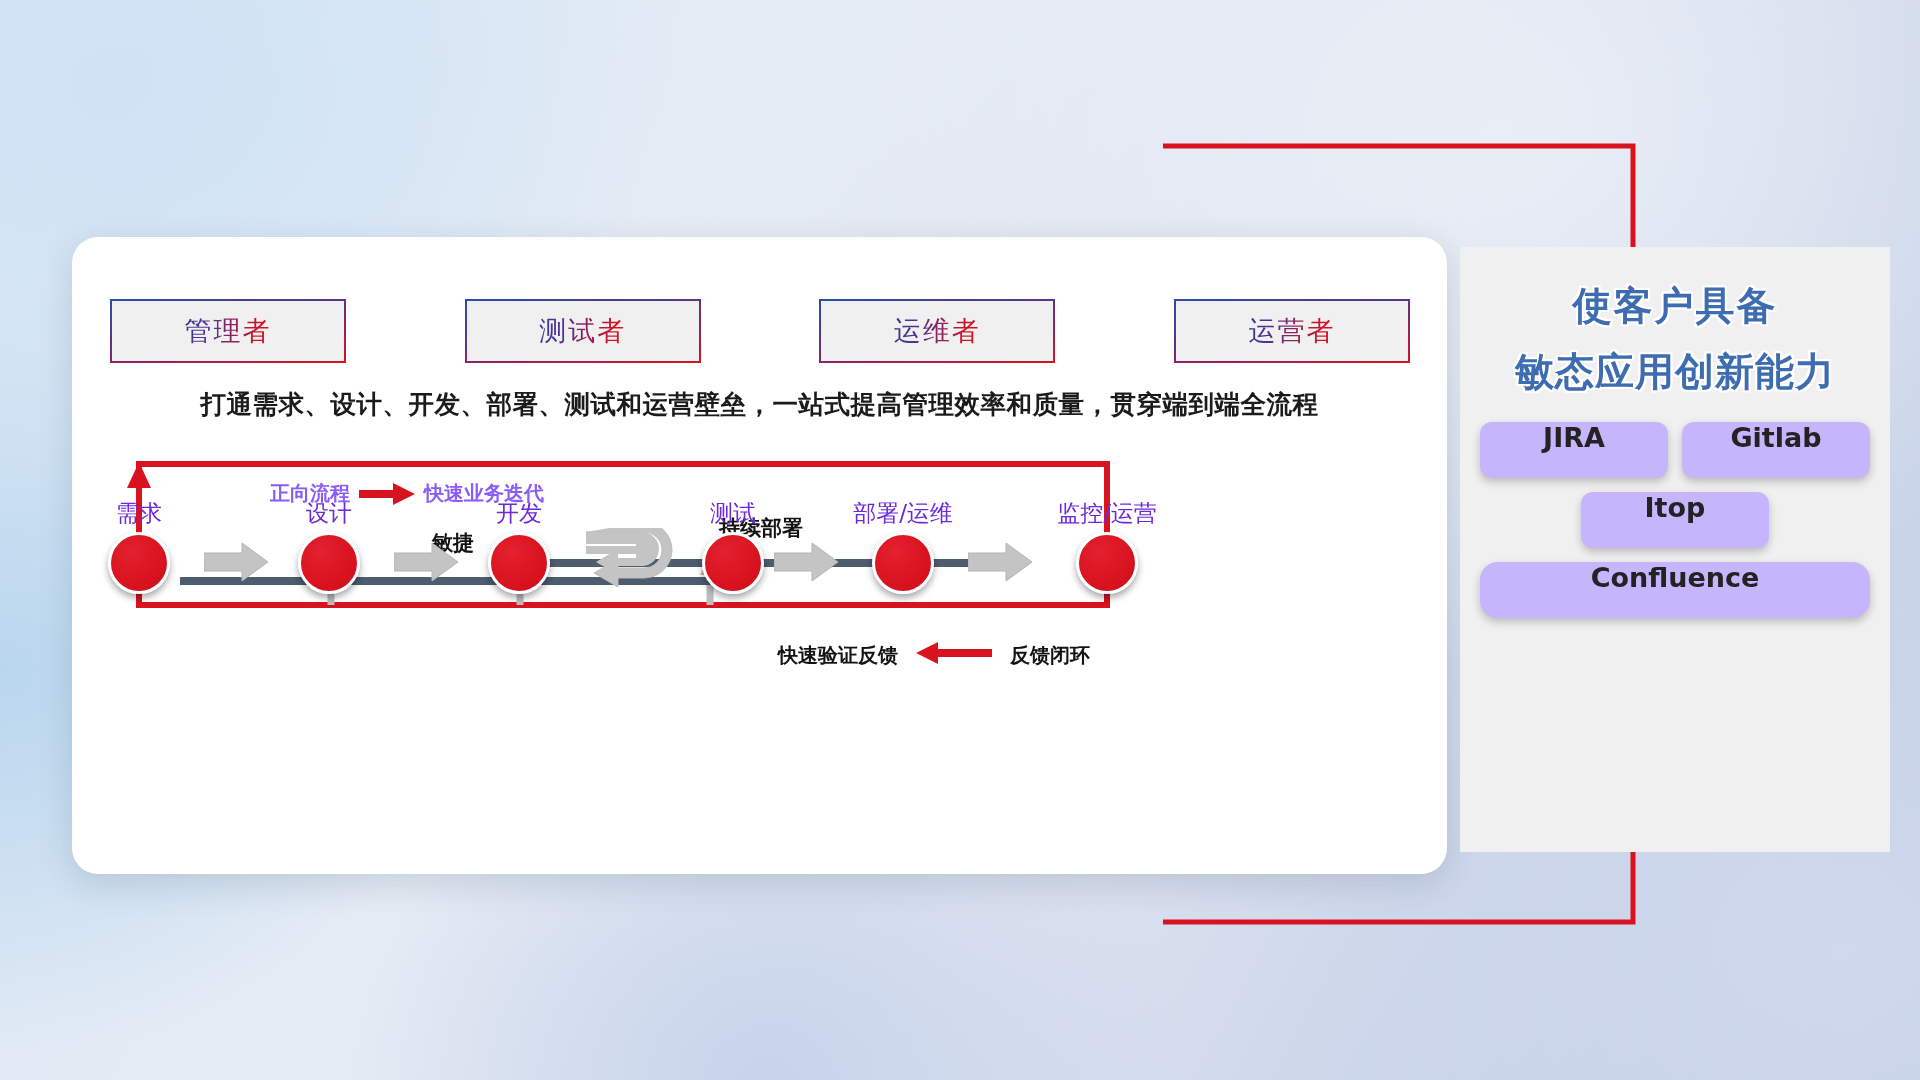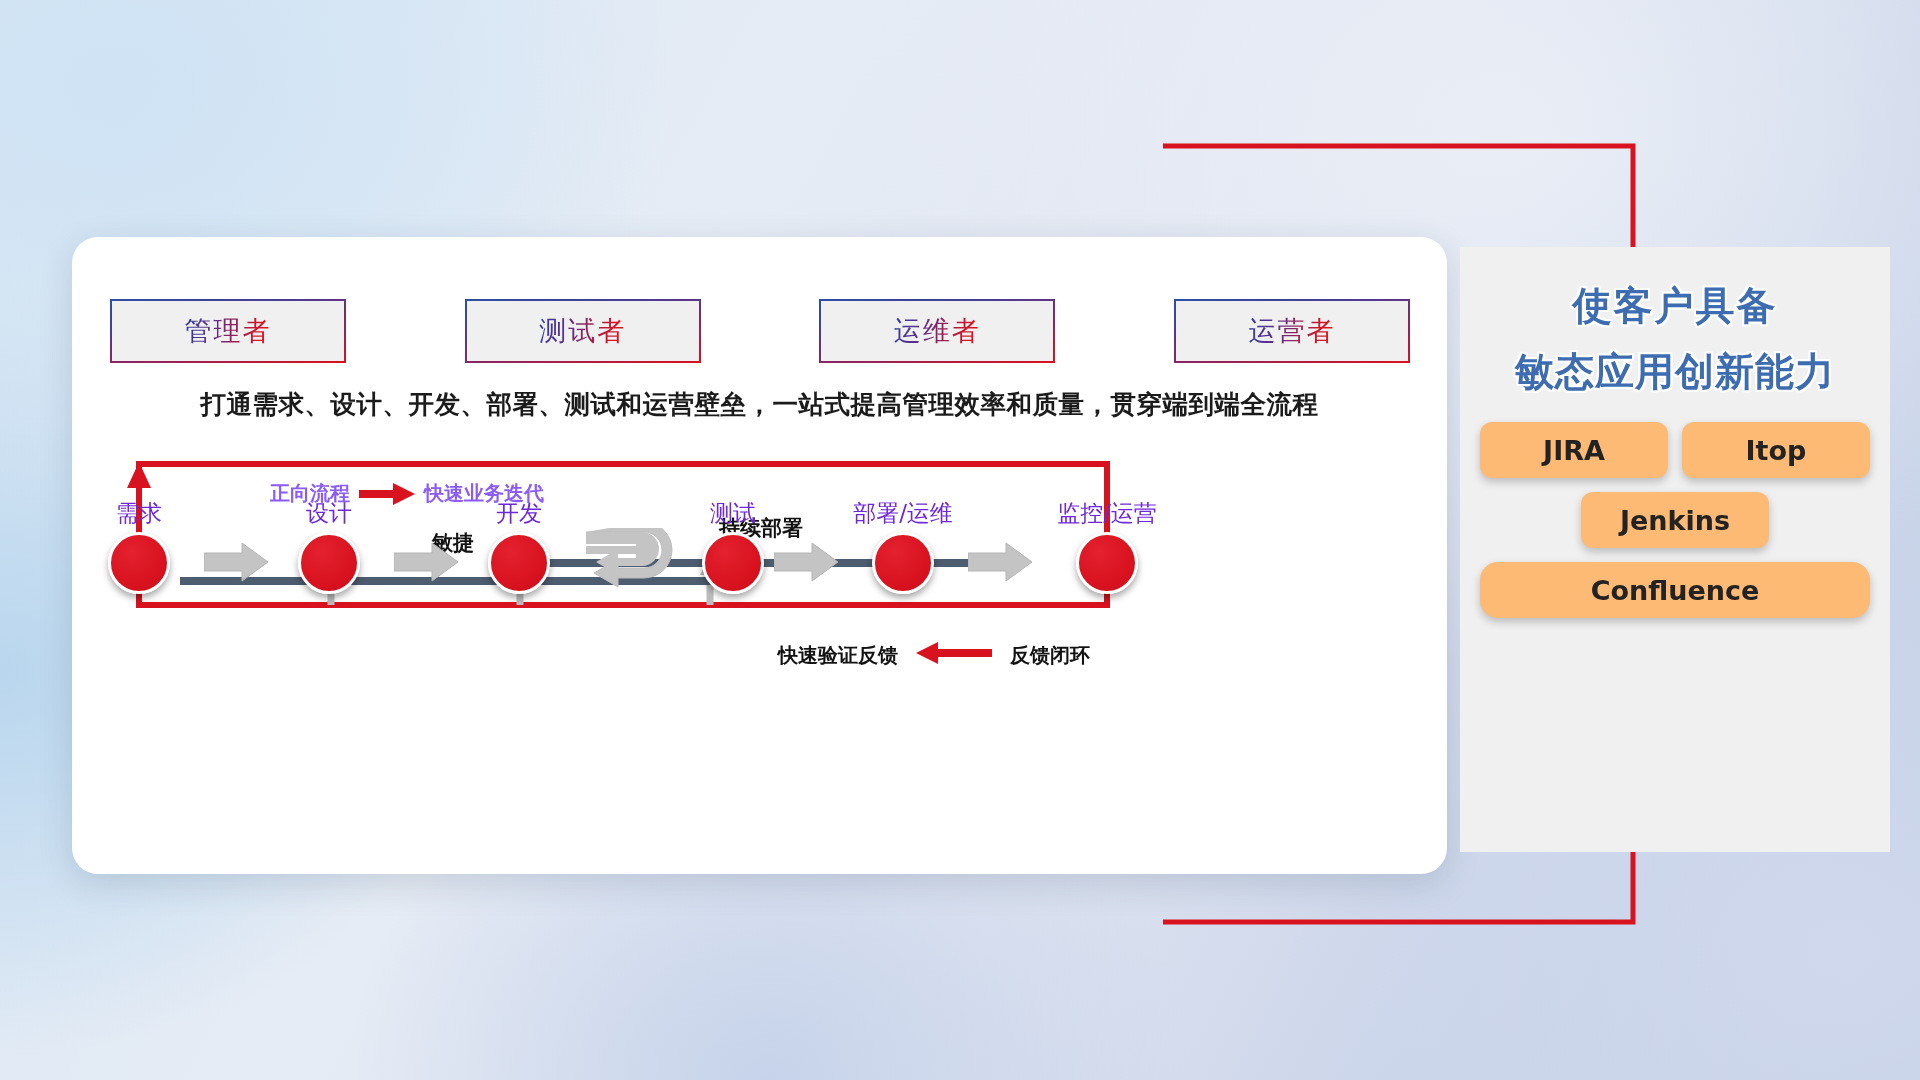--- a/index.html
+++ b/index.html
@@ -118,22 +118,22 @@
       -2px -2px 0 #fff, 2px -2px 0 #fff, -2px 2px 0 #fff, 2px 2px 0 #fff,
       0 -2px 0 #fff, 0 2px 0 #fff, -2px 0 0 #fff, 2px 0 0 #fff;
   }
   #pt1{position:absolute;left:0;top:32px;width:100%;font-size:39px;letter-spacing:2px;}
   #pt2{position:absolute;left:0;top:98px;width:100%;font-size:39px;letter-spacing:1px;}
   #tools{
     position:absolute;left:10px;top:175px;width:410px;
     display:flex;flex-wrap:wrap;gap:14px 14px;justify-content:center;
   }
   .tool{
-    background:#fdba74;border-radius:12px;
-    height:56px;display:flex;align-items:center;justify-content:center;
+    background:#c4b5fd;border-radius:12px;
+    height:56px;display:flex;align-items:flex-start;justify-content:center;
     font-size:27px;font-weight:bold;color:#232323;
     box-shadow:0 4px 8px rgba(0,0,0,.22);
     font-family:"DejaVu Sans","Liberation Sans",sans-serif;
   }
   .tool.half{width:188px;}
   .tool.full{width:390px;border-radius:18px;}
 </style>
 </head>
 <body>
 
@@ -273,22 +273,22 @@
 
 <div id="panel">
   <div id="pt2" class="panel-title">敏态应用创新能力</div>
   <div id="pt1" class="panel-title">使客户具备</div>
 
   <div id="tools">
     <div class="tool half">
       <span>JIRA</span>
     </div>
     <div class="tool half">
+      <span>Gitlab</span>
+    </div>
+    <div class="tool half">
       <span>Itop</span>
-    </div>
-    <div class="tool half">
-      <span>Jenkins</span>
     </div>
     <div class="tool full">
       <span>Confluence</span>
     </div>
   </div>
 </div>
 
 </body></html>

